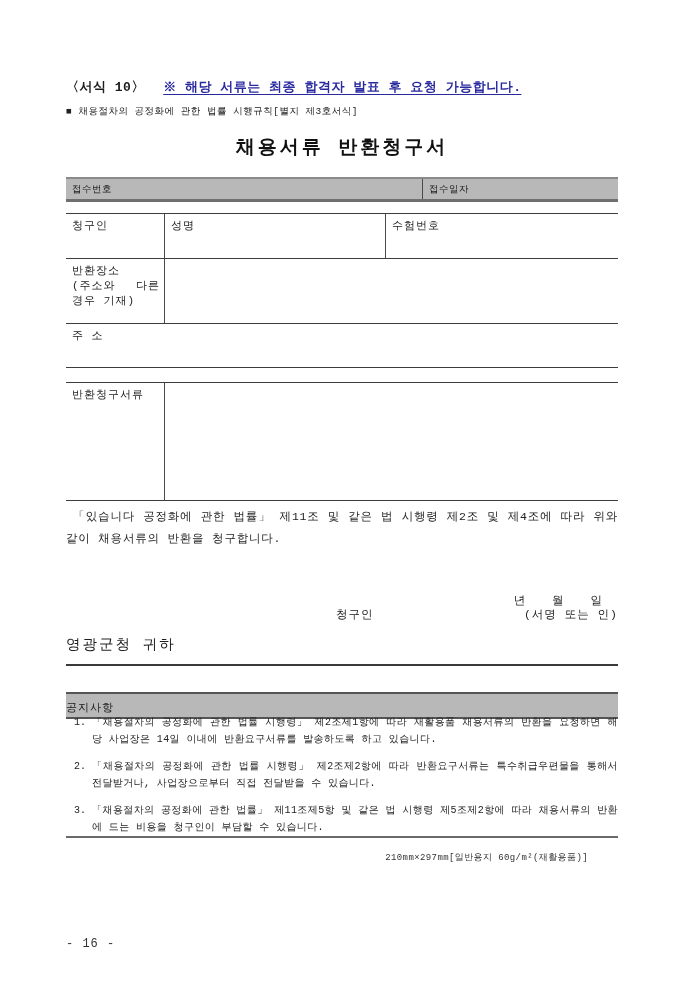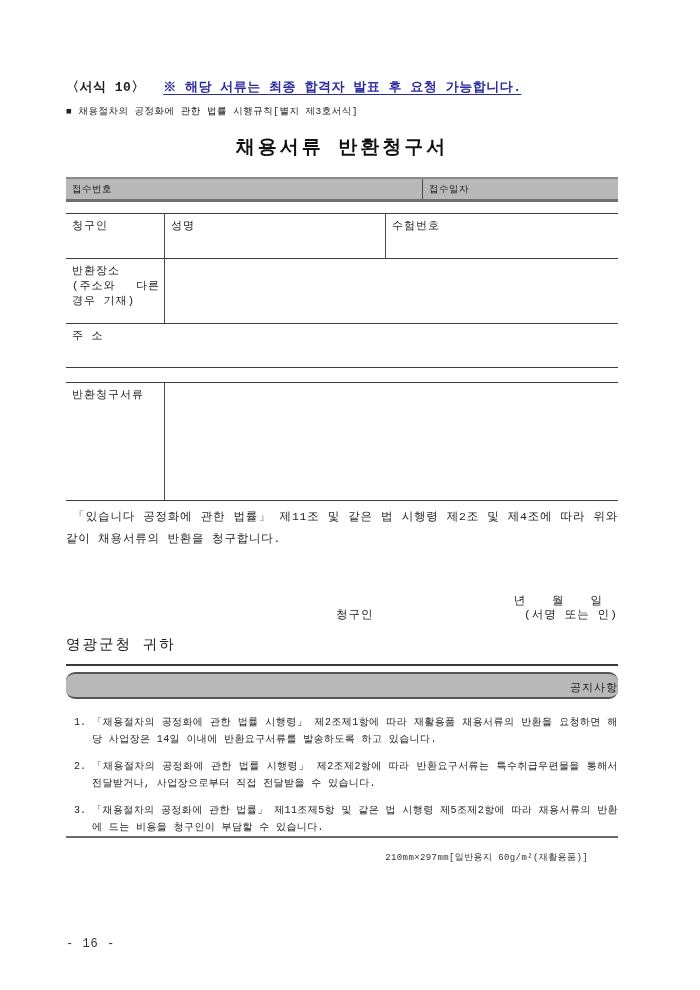--- a/index.html
+++ b/index.html
@@ -54,23 +54,23 @@
   }
   .date-line { position:absolute; top:565px; left:0; width:100%; text-align:right; padding-right:15px; font-size:11.5px; word-spacing:18px; letter-spacing:1px; color:#222;margin-top:28px; }
   .signer-row { position:absolute; top:607px; left:0; width:100%; height:18px; font-size:11.5px; color:#222; }
   .signer-label { position:absolute; left:270px; top:0; letter-spacing:1px; }
   .sign-note { position:absolute; right:0; top:0; letter-spacing:1px; }
   .recipient { position:absolute; top:635px; left:0; font-size:14.5px; letter-spacing:2px; color:#1d1d1d; }
 
   
   .rule-top { position:absolute; top:664px; left:0; width:100%; height:2px; background:#3a3a3a; }
   .notice-header {
-    position:absolute; top:672px; left:0; width:100%; height:27px;
+    position:absolute; top:692px; left:0; width:100%; height:27px;
     background:#b8b8b8; border-top:2px solid #555; border-bottom:2px solid #555;
-    text-align:right; font-size:11px; letter-spacing:1px; color:#1a1a1a; padding-top:6px;border-radius:9px;
+    text-align:left; font-size:11px; letter-spacing:1px; color:#1a1a1a; padding-top:6px;
   }
   .notice-list { position:absolute; top:714px; left:0; width:100%; }
   .notice-item { display:flex; margin-bottom:10px; }
   .notice-num { width:18px; margin-left:8px; flex-shrink:0; font-size:10px; line-height:17px; color:#222; }
   .notice-text { flex:1; font-size:10px; line-height:17px; letter-spacing:0.4px; text-align:justify; color:#222; }
   .rule-bottom { position:absolute; top:836px; left:0; width:100%; height:1.5px; background:#6a6a6a; }
   .paper-spec { position:absolute; top:851px; left:0; width:100%; text-align:right; padding-right:30px; font-size:9px; letter-spacing:0.4px; color:#333; }
 
   
   .page-number { position:absolute; top:937px; left:0; width:100%; font-size:12px; letter-spacing:1px; color:#333; }

